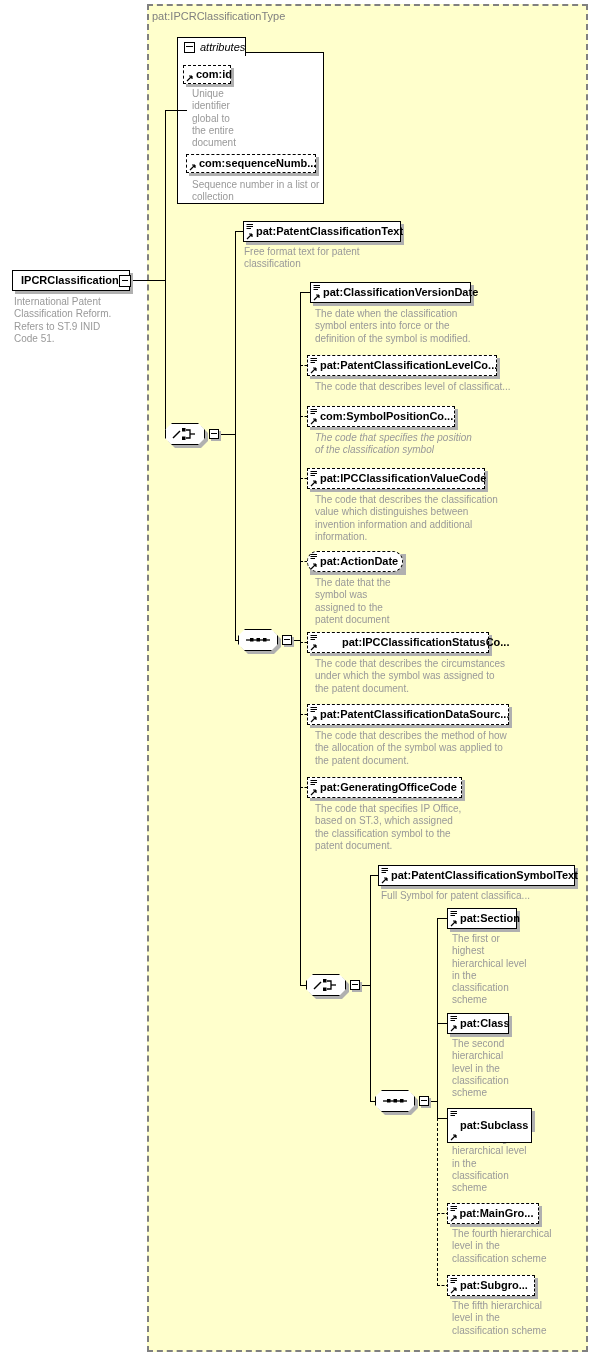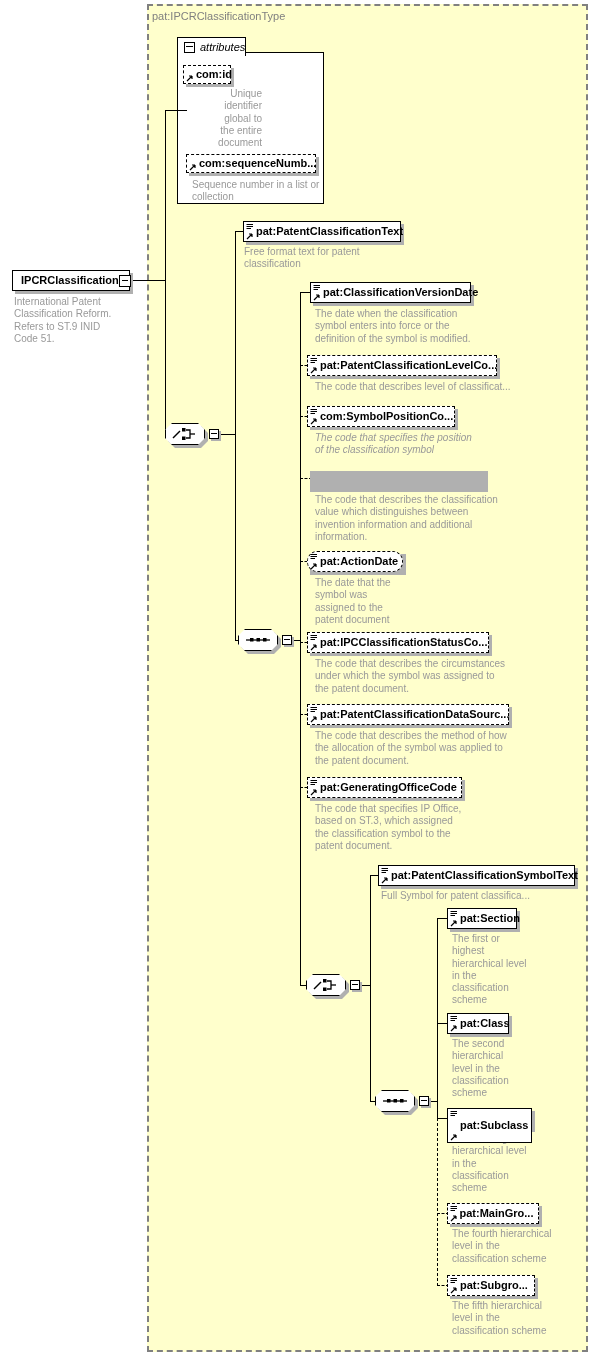--- a/index.html
+++ b/index.html
@@ -171,21 +171,21 @@
     <span class="lbl">attributes</span>
   </div>
 
   <div class="nshadow" style="left:186px;top:68px;width:48px;height:19px;"></div>
   <div class="node optional" style="left:183px;top:65px;width:48px;height:19px;">
     <svg class="glyph-arrow" viewBox="0 0 8 8">
       <path d="M1 7 L6 2 M6 2 L3 2 M6 2 L6 5" stroke="#000" stroke-width="1.2" fill="none"></path>
     </svg>
     <span class="nlabel">com:id</span>
   </div>
-  <div class="anno" style="left:192px;top:88px;width:70px;text-align:right;">Unique
+  <div class="anno" style="left:192px;top:88px;width:70px;">Unique
 identifier
 global to
 the entire
 document</div>
 
   <div class="nshadow" style="left:189px;top:157px;width:130px;height:19px;"></div>
   <div class="node optional" style="left:186px;top:154px;width:130px;height:19px;">
     <svg class="glyph-arrow" viewBox="0 0 8 8">
       <path d="M1 7 L6 2 M6 2 L3 2 M6 2 L6 5" stroke="#000" stroke-width="1.2" fill="none"></path>
     </svg>
@@ -292,20 +292,29 @@
     <svg class="glyph-arrow" viewBox="0 0 8 8">
       <path d="M1 7 L6 2 M6 2 L3 2 M6 2 L6 5" stroke="#000" stroke-width="1.2" fill="none"></path>
     </svg>
     <span class="nlabel">com:SymbolPositionCo...</span>
   </div>
   <div class="anno" style="left:315px;top:432px;width:210px;font-style:italic;">The code that specifies the position
 of the classification symbol</div>
 
   <div class="dash-h" style="left:300px;top:478px;width:12px;"></div>
   <div class="nshadow" style="left:310px;top:471px;width:178px;height:21px;"></div>
+  <div class="node optional" style="left:307px;top:468px;width:178px;height:21px;">
+    <svg class="glyph-lines" viewBox="0 0 8 8">
+      <path d="M0.5 1.5 H7 M0.5 3.5 H7 M0.5 5.5 H5" stroke="#000" stroke-width="1" fill="none"></path>
+    </svg>
+    <svg class="glyph-arrow" viewBox="0 0 8 8">
+      <path d="M1 7 L6 2 M6 2 L3 2 M6 2 L6 5" stroke="#000" stroke-width="1.2" fill="none"></path>
+    </svg>
+    <span class="nlabel">pat:IPCClassificationValueCode</span>
+  </div>
   <div class="anno" style="left:315px;top:494px;width:215px;">The code that describes the classification
 value which distinguishes between
 invention information and additional
 information.</div>
 
   <div class="dash-h" style="left:300px;top:561px;width:12px;"></div>
   <div class="nshadow" style="left:310px;top:554px;width:96px;height:21px;"></div>
   <div class="node optional" style="left:307px;top:551px;width:96px;height:21px;border-radius:10px;">
     <svg class="glyph-lines" viewBox="0 0 8 8">
       <path d="M0.5 1.5 H7 M0.5 3.5 H7 M0.5 5.5 H5" stroke="#000" stroke-width="1" fill="none"></path>
@@ -315,21 +324,21 @@
     </svg>
     <span class="nlabel">pat:ActionDate</span>
   </div>
   <div class="anno" style="left:315px;top:577px;width:150px;">The date that the
 symbol was
 assigned to the
 patent document</div>
 
   <div class="dash-h" style="left:300px;top:642px;width:12px;"></div>
   <div class="nshadow" style="left:310px;top:635px;width:182px;height:21px;"></div>
-  <div class="node optional" style="left:307px;top:632px;width:182px;height:21px;">
+  <div class="node optional" style="left:307px;top:632px;width:182px;height:21px;padding-left:22px;">
     <svg class="glyph-lines" viewBox="0 0 8 8">
       <path d="M0.5 1.5 H7 M0.5 3.5 H7 M0.5 5.5 H5" stroke="#000" stroke-width="1" fill="none"></path>
     </svg>
     <svg class="glyph-arrow" viewBox="0 0 8 8">
       <path d="M1 7 L6 2 M6 2 L3 2 M6 2 L6 5" stroke="#000" stroke-width="1.2" fill="none"></path>
     </svg>
     <span class="nlabel">pat:IPCClassificationStatusCo...</span>
   </div>
   <div class="anno" style="left:315px;top:658px;width:225px;">The code that describes the circumstances
 under which the symbol was assigned to

